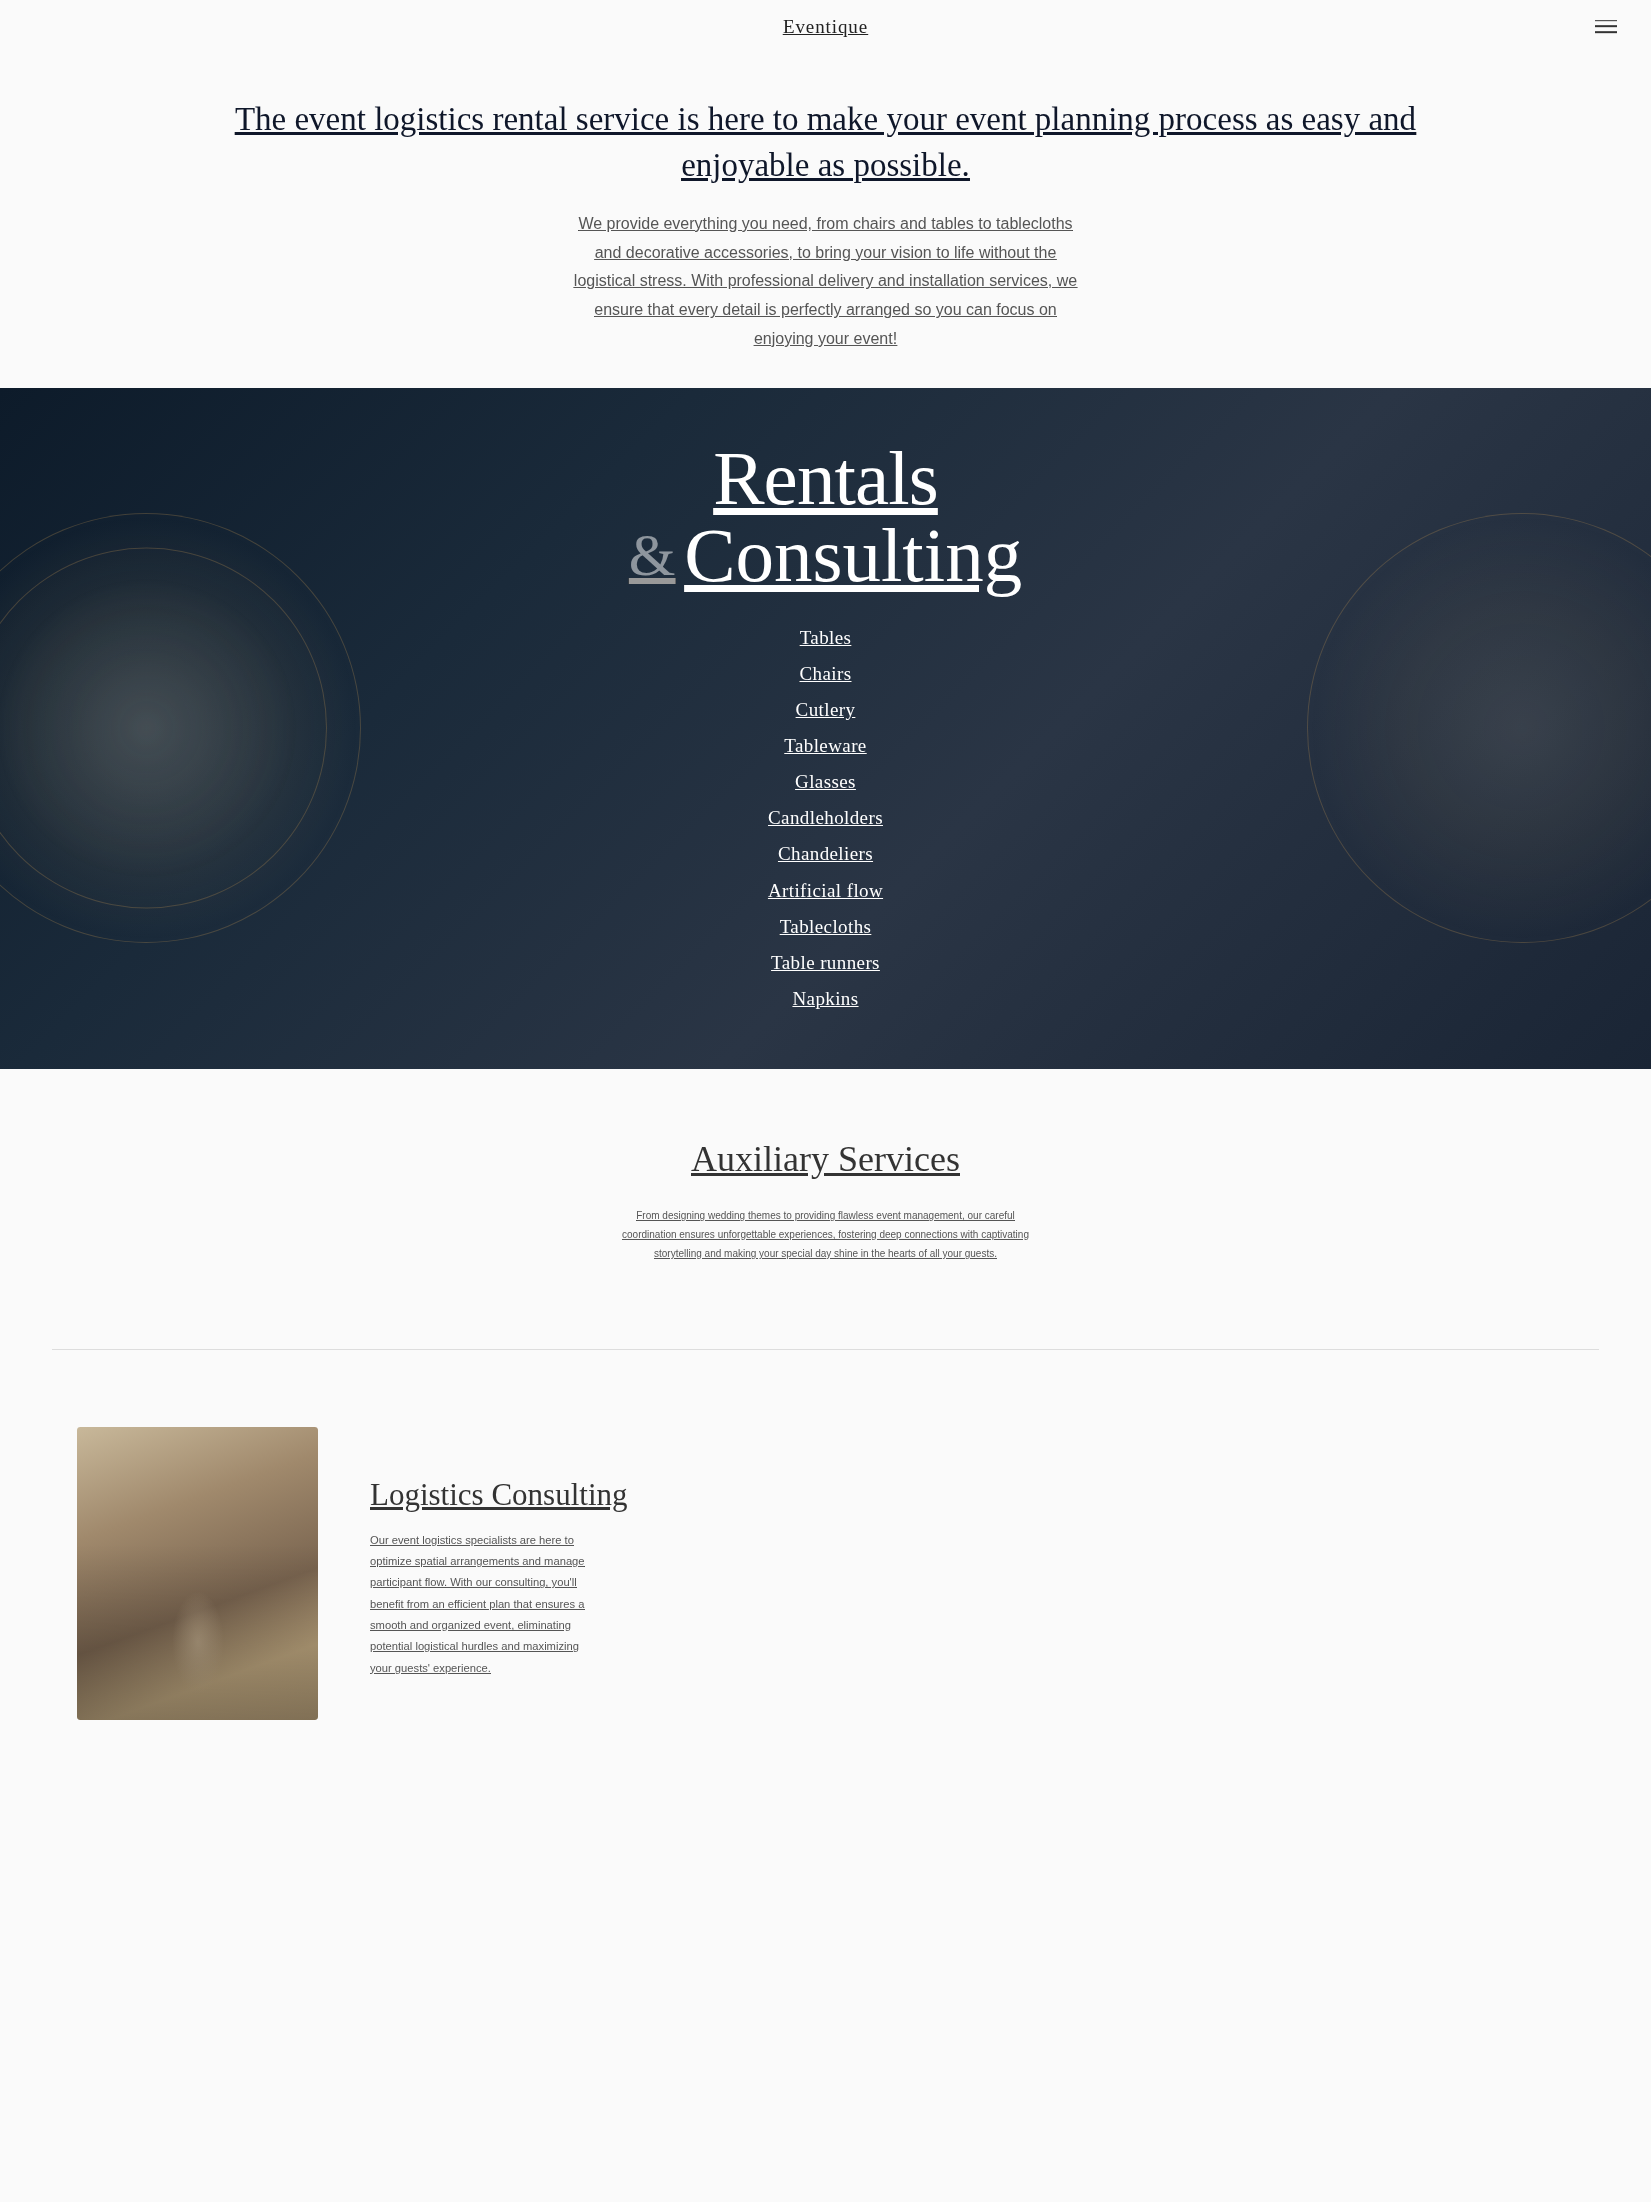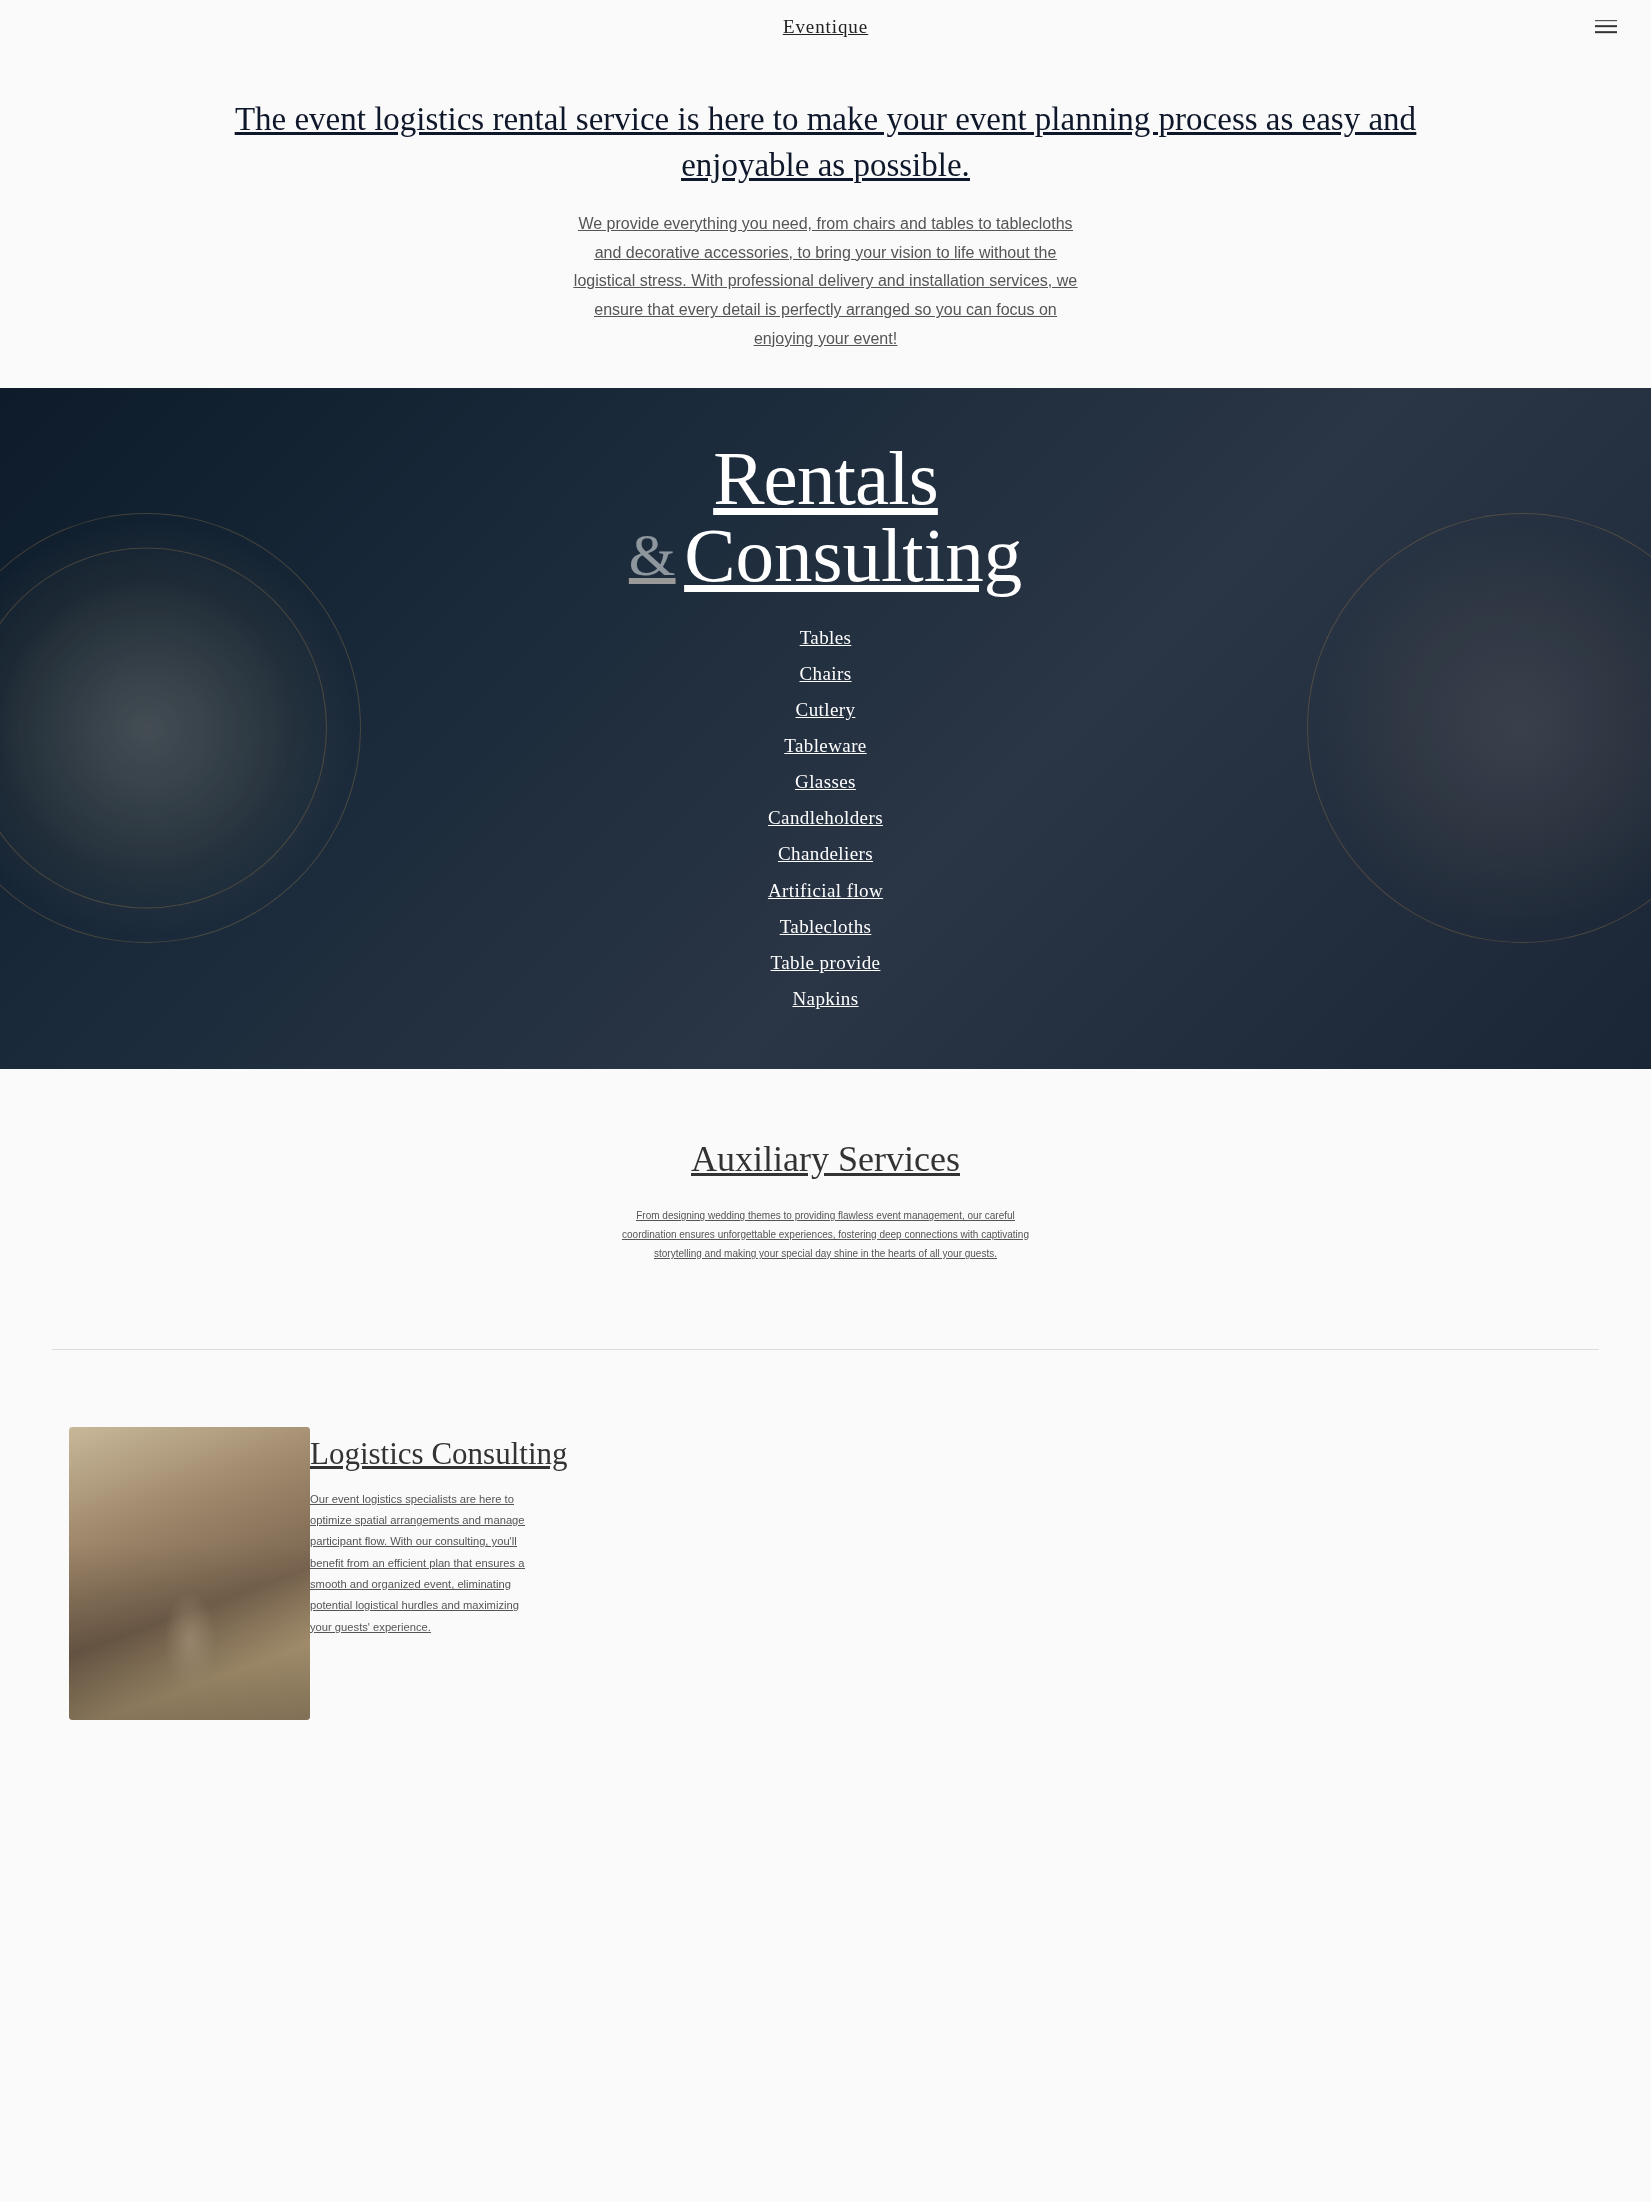--- a/index.html
+++ b/index.html
@@ -176,23 +176,25 @@
 
     .divider {
       border: none;
       border-top: 0.9px solid #ddd;
       margin: 43px 52px;
     }
 
     
     .consulting-section {
       display: flex;
-      align-items: flex-start;
+      align-items: center;
+      gap: 52px;
       padding: 17px 69px 69px;
       background: #fafafa;
+      margin-left: 8px;
     }
     .consulting-image {
       width: 241px;
       min-width: 241px;
       height: 293px;
       border-radius: 3.4px;
       background: linear-gradient(160deg, #c8b89a 0%, #a0896c 30%, #7a6550 60%, #c0a880 80%, #b8a07a 100%);
       position: relative;
       overflow: hidden;
       flex-shrink: 0;
@@ -286,21 +288,21 @@
     <ul class="rentals-items">
     <li>Tables</li>
         <li>Chairs</li>
         <li>Cutlery</li>
         <li>Tableware</li>
         <li>Glasses</li>
         <li>Candleholders</li>
         <li>Chandeliers</li>
         <li>Artificial flow</li>
         <li>Tablecloths</li>
-        <li>Table provide</li>
+        <li>Table runners</li>
         <li>Napkins</li>
       </ul>
   </div>
 </section>
 
 <section class="auxiliary-section">
   <h2>Auxiliary Services</h2>
   <p>From designing wedding themes to providing flawless event management, our careful coordination ensures unforgettable experiences, fostering deep connections with captivating storytelling and making your special day shine in the hearts of all your guests.</p>
 </section>
 

